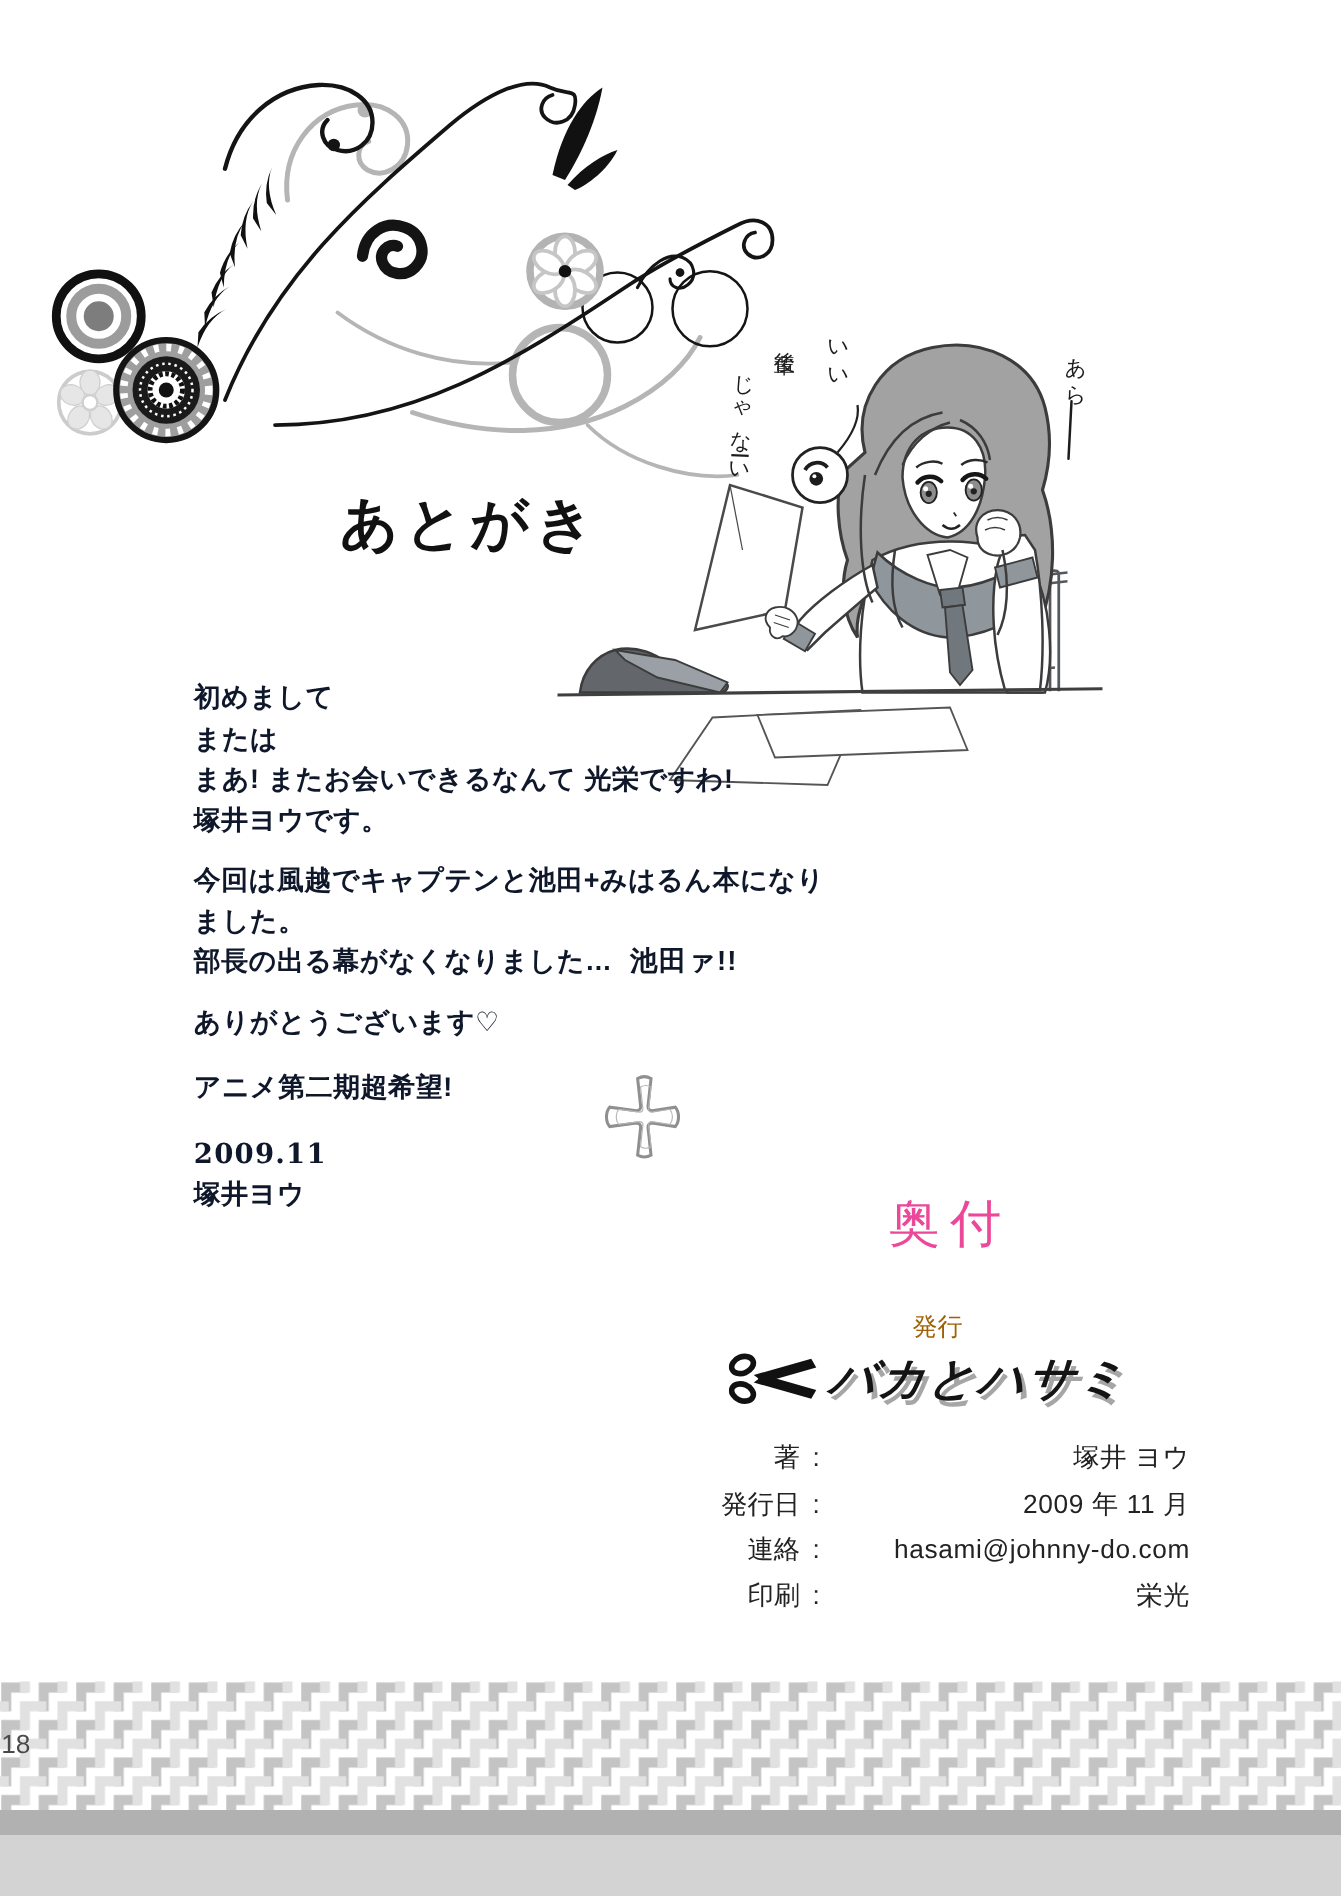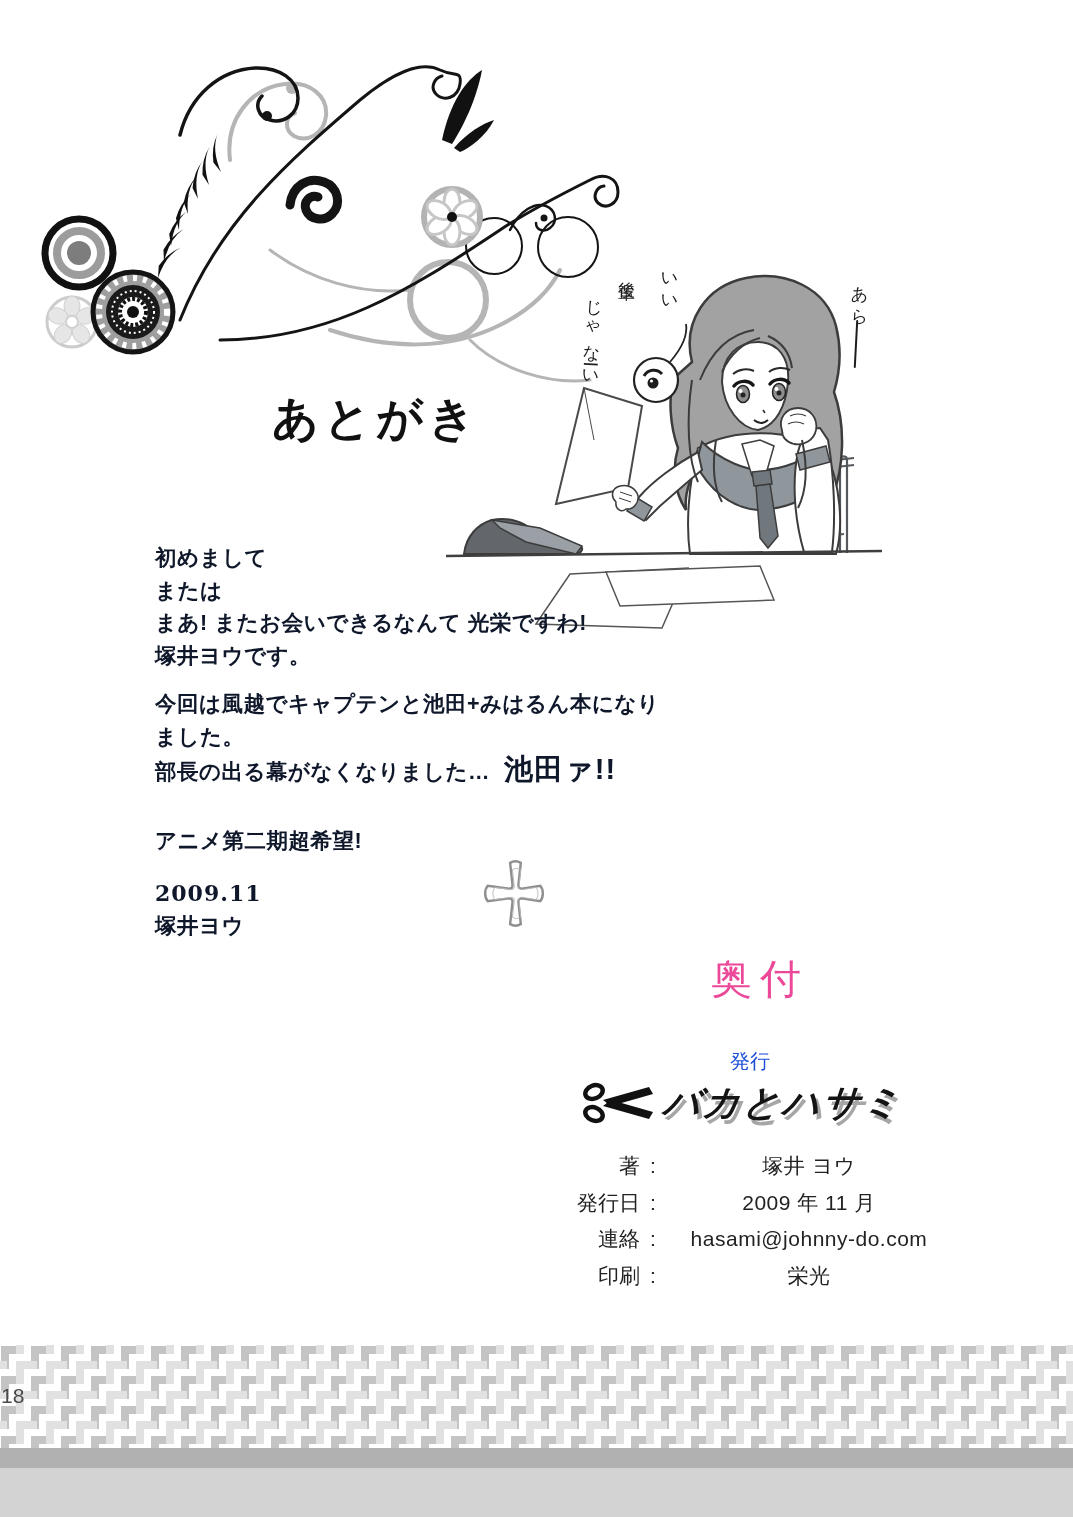--- a/index.html
+++ b/index.html
@@ -19,39 +19,39 @@
   
   .title{
     left:272px;top:388px;font-family:"DejaVu Serif","Liberation Serif",serif;
     font-weight:bold;font-size:46px;letter-spacing:5px;color:#111;text-align:center;
   }
   
   .afterword{left:155px;top:542px;width:520px;font-weight:bold;font-size:21.5px;
     line-height:32.5px;color:#0f172a;letter-spacing:0.5px;}
   .afterword .gap{height:16px;}
   .afterword .gap-lg{height:20px;}
-  .line-big{font-size:29px;font-weight:bold;margin-left:14px;letter-spacing:1px;}
+  .line-big{font-size:22px;font-weight:bold;margin-left:14px;letter-spacing:1px;}
   .date-line{font-family:"DejaVu Serif","Liberation Serif",serif;font-weight:bold;
     font-size:22px;letter-spacing:1px;}
   
   .vtext{writing-mode:vertical-rl;font-size:17px;color:#1c1c1c;letter-spacing:3px;
     font-family:"DejaVu Sans",sans-serif;}
   .hw-line{width:2px;background:#1c1c1c;border-radius:2px;}
   
   .okuzuke{left:600px;top:952px;width:320px;text-align:center;font-size:41px;
     letter-spacing:8px;color:#ec4899;font-weight:500;}
-  .hakkou{left:600px;top:1048px;width:300px;text-align:center;font-size:20px;color:#1d4ed8;}
+  .hakkou{left:600px;top:1048px;width:300px;text-align:center;font-size:20px;color:#a16207;}
   .logo-row{left:583px;top:1078px;display:flex;align-items:center;gap:8px;}
   .logo-text{font-weight:bold;font-style:italic;font-size:37px;letter-spacing:2px;
     color:#141414;transform:skewX(-6deg);text-shadow:4px 5px 0 #a6a6a6;}
   .colophon-rows{left:552px;top:1152px;width:400px;font-size:21px;color:#222;}
   .col-row{display:flex;align-items:baseline;height:36.5px;}
   .col-label{width:88px;text-align:right;}
   .col-sep{width:26px;text-align:center;}
-  .col-value{flex:1;text-align:center;letter-spacing:0.5px;}
+  .col-value{flex:1;text-align:right;letter-spacing:0.5px;}
   
   .pattern-band{left:0;top:1345px;width:1073px;height:103px;}
   .strip-dark{left:0;top:1448px;width:1073px;height:20px;background:var(--strip_dark);}
   .strip-light{left:0;top:1468px;width:1073px;height:49px;background:var(--strip_light);}
   .page-number{left:1px;top:1384px;font-size:21px;color:#4a4a4a;z-index:5;}
   svg{display:block;}
 </style>
 </head>
 <body>
 
@@ -246,20 +246,21 @@
     <div>初めまして</div>
     <div>または</div>
     <div>まあ! またお会いできるなんて 光栄ですわ!</div>
     <div>塚井ヨウです。</div>
     <div class="gap"></div>
     <div>今回は風越でキャプテンと池田+みはるん本になりました。</div>
     <div>
       <span>部長の出る幕がなくなりました…</span><span class="line-big">池田ァ!!</span>
     </div>
     <div class="gap"></div>
+    <div>ありがとうございます♡</div>
     <div class="gap-lg"></div>
     <div>アニメ第二期超希望!</div>
     <div class="gap-lg"></div>
     <div class="date-line">2009.11</div>
     <div>塚井ヨウ</div>
   </div>
 
   <svg class="abs" style="left:478px;top:856px;" width="72" height="74" viewBox="0 0 74 76" aria-hidden="true">
     <path fill="#ffffff" stroke="#8f8f8f" stroke-width="2.5" d="M33,7 C36.5,5 40.5,5 44,7 L41.5,30 C41.5,32 43,33.5 45,33.5 L64,30.5 C67.5,34.5 67.5,42.5 64,46.5 L45,43.5 C43,43.5 41.5,45 41.5,47 L44,70 C40.5,72 36.5,72 33,70 L35.5,47 C35.5,45 34,43.5 32,43.5 L10,46.5 C6.5,42.5 6.5,34.5 10,30.5 L32,33.5 C34,33.5 35.5,32 35.5,30 Z"></path>
     <path fill="none" stroke="#b5b5b5" stroke-width="1.2" transform="translate(38.5,38.5) scale(0.78) translate(-37,-38.5)" d="M33,7 C36.5,5 40.5,5 44,7 L41.5,30 C41.5,32 43,33.5 45,33.5 L64,30.5 C67.5,34.5 67.5,42.5 64,46.5 L45,43.5 C43,43.5 41.5,45 41.5,47 L44,70 C40.5,72 36.5,72 33,70 L35.5,47 C35.5,45 34,43.5 32,43.5 L10,46.5 C6.5,42.5 6.5,34.5 10,30.5 L32,33.5 C34,33.5 35.5,32 35.5,30 Z"></path>

